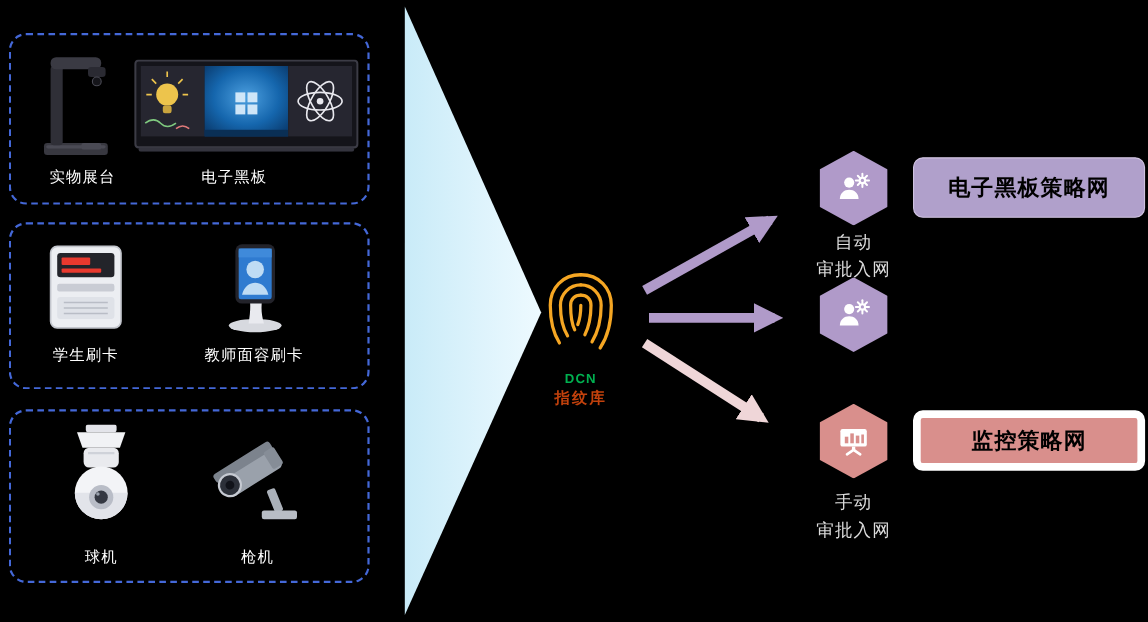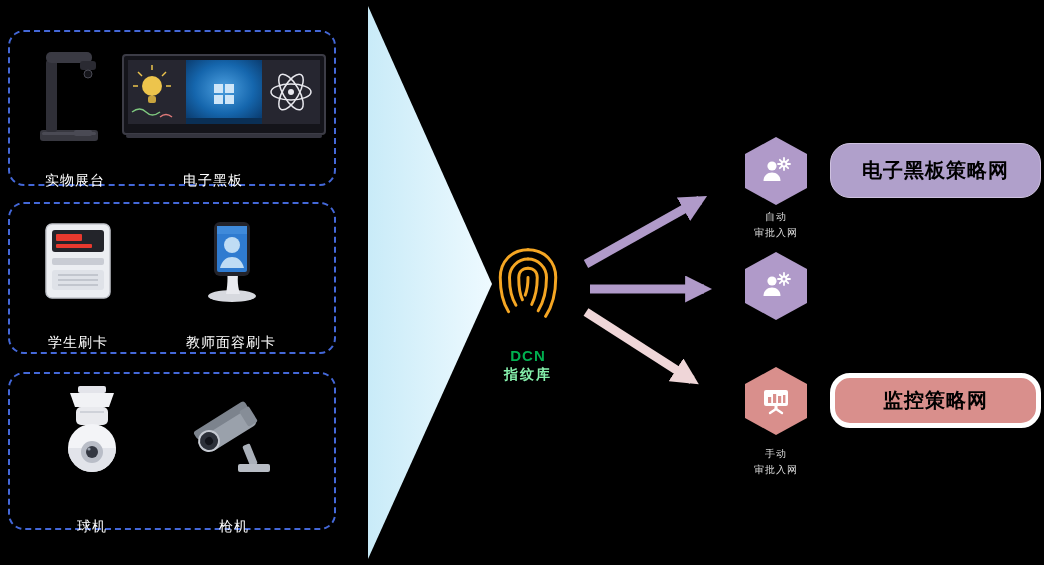--- a/index.html
+++ b/index.html
@@ -15,56 +15,56 @@
   .group-box {
     position: absolute; left: 8px; width: 328px;
     border: 2px dashed #4468d8; border-radius: 16px;
   }
   #group-1 { top: 30px;  height: 156px; }
   #group-2 { top: 202px; height: 152px; }
   #group-3 { top: 372px; height: 158px; }
   .device { position: absolute; }
   .device-label {
     position: absolute; color: #ffffff; font-size: 14px;
-    text-align: center; letter-spacing: 1px; margin-top: 20px;
+    text-align: center; letter-spacing: 1px;
   }
   
   .funnel-svg { position: absolute; left: 360px; top: 0; width: 140px; height: 565px; }
   
   .hub {
     position: absolute; left: 488px; top: 244px; width: 80px;
     display: flex; flex-direction: column; align-items: center;
   }
-  .hub-line1 { color: #00b050; font-weight: bold; font-size: 15px; margin-top: 23px; letter-spacing: 1px; }
-  .hub-line2 { color: #86efac; font-weight: bold; font-size: 14px; margin-top: 2px; letter-spacing: 2px; }
+  .hub-line1 { color: #00b050; font-weight: bold; font-size: 12px; margin-top: 13px; letter-spacing: 1px; }
+  .hub-line2 { color: #c2410c; font-weight: bold; font-size: 14px; margin-top: 2px; letter-spacing: 2px; }
   
   .arrows-layer { position: absolute; left: 0; top: 0; pointer-events: none; }
   
   .hexagon {
     position: absolute; left: 745px; width: 62px; height: 68px;
     clip-path: polygon(50% 0, 100% 25%, 100% 75%, 50% 100%, 0 75%, 0 25%);
     display: flex; align-items: center; justify-content: center;
   }
   #hex-1 { top: 137px; } #hex-2 { top: 252px; } #hex-3 { top: 367px; }
   .hex-purple { background: #b09ac9; }
   .hex-pink   { background: #d98f8c; }
   .flow-caption {
     position: absolute; left: 714px; width: 124px; text-align: center;
-    color: #dcdcdc; font-size: 10px; line-height: 1.55; letter-spacing: 1px;
+    color: #dcdcdc; font-size: 16px; line-height: 1.55; letter-spacing: 1px;
   }
   #caption-1 { top: 209px; } #caption-3 { top: 446px; }
   
   .target-box {
-    position: absolute; left: 830px; width: 211px; height: 55px; border-radius: 20px;
+    position: absolute; left: 830px; width: 211px; height: 55px; border-radius: 9px;
     display: flex; align-items: center; justify-content: center;
     font-size: 20px; font-weight: 600; color: #000; letter-spacing: 1px;
   }
   #target-1 { top: 143px; } #target-2 { top: 258px; } #target-3 { top: 373px; }
   .target-purple { background: #b0a0cb; border: 1px solid #cfc2e0; }
-  .target-pink   { background: #d98f8c; border: 5px solid #ffffff; }
+  .target-pink   { background: #d98f8c; border: 7px solid #ffffff; }
 </style>
 </head>
 <body>
 
 <div class="canvas">
 
   <div class="group-box" id="group-1">
     <svg class="device" style="left:20px;top:10px;" viewBox="0 0 82 102" width="82" height="102">
       <rect x="10" y="88" width="58" height="11" rx="3" fill="#383840"></rect>
       <rect x="12" y="90" width="54" height="3" rx="1.5" fill="#4a4a54"></rect>

